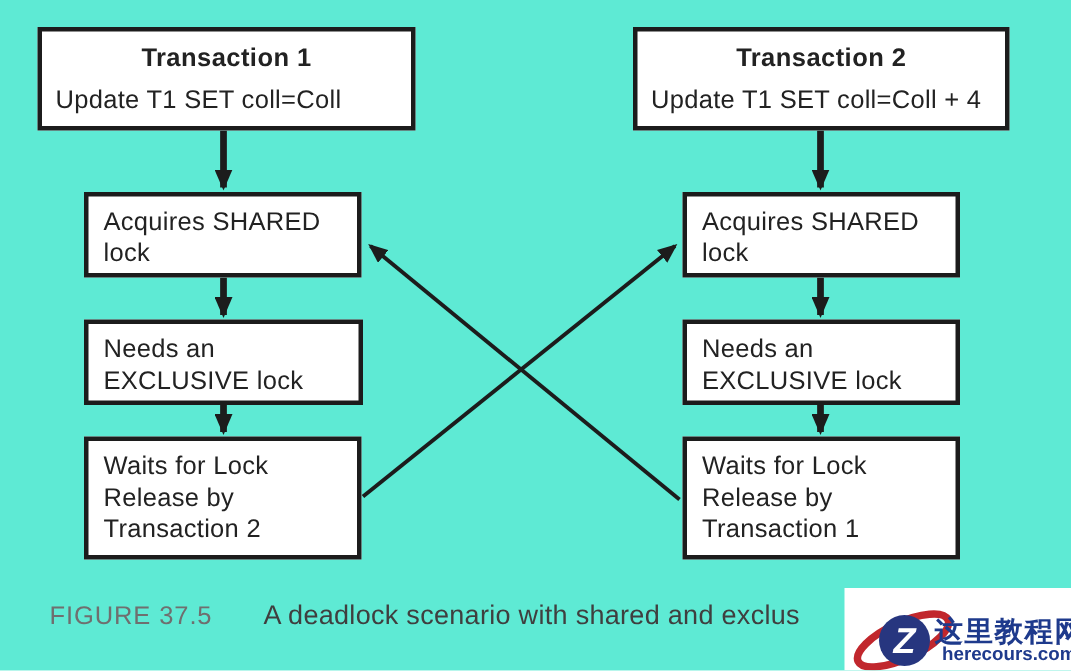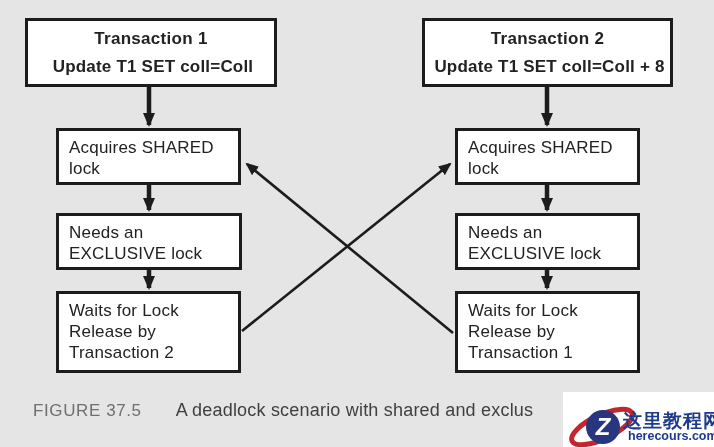--- a/index.html
+++ b/index.html
@@ -1,28 +1,28 @@
 <!DOCTYPE html>
 <html><head>
 <meta charset="utf-8">
 <title>diagram</title>
 <style>
   html,body{margin:0;padding:0;background:#fff;}
   .canvas{
-    position:relative;width:714px;height:447px;background:#e5e5e5;
+    position:relative;width:714px;height:447px;background:#5eead4;
     font-family:"Liberation Sans",sans-serif;overflow:hidden;
   }
   .arrows{position:absolute;left:0;top:0;width:714px;height:447px;}
   .box{
     position:absolute;box-sizing:border-box;border:3px solid #1c1c1c;
     background:#ffffff;color:#222222;
   }
   .header{padding-top:8px;}
   .header .title{font-weight:bold;font-size:17px;text-align:center;letter-spacing:.3px;}
-  .header .sub{margin-top:8px;font-size:17px;text-align:center;padding:0 5px 0 9px;letter-spacing:.2px;white-space:nowrap;font-weight:bold;}
+  .header .sub{margin-top:8px;font-size:17px;text-align:left;padding:0 5px 0 9px;letter-spacing:.2px;white-space:nowrap;}
   .step{font-size:17px;line-height:21px;padding:6px 6px 16px 10px;letter-spacing:.2px;}
   .caption{position:absolute;left:33px;top:400px;white-space:nowrap;text-align:right;}
   .cap-label{font-size:17px;color:#6f6f6f;letter-spacing:.6px;}
   .cap-text{font-size:18px;color:#3f3f3f;margin-left:34px;letter-spacing:.2px;}
   .wm{position:absolute;left:563px;top:392px;width:151px;height:55px;background:#ffffff;}
   .wm-svg{position:absolute;left:0;top:0;}
   .wm-name{position:absolute;left:60px;top:16px;font-size:19px;font-weight:bold;color:#1e3a8c;letter-spacing:1px;white-space:nowrap;}
   .wm-url{position:absolute;left:65px;top:37px;font-size:12.5px;font-weight:bold;color:#1e3a8c;white-space:nowrap;}
 </style>
 </head>
@@ -65,21 +65,21 @@
   </div>
 
   <div class="box step" style="left:56px;top:291px;width:185px;height:82px;">
     <div>Waits for Lock</div>
     <div>Release by</div>
     <div>Transaction 2</div>
   </div>
 
   <div class="box header" style="left:422px;top:18px;width:251px;height:69px;">
     <div class="title">Transaction 2</div>
-    <div class="sub">Update T1 SET coll=Coll + 8</div>
+    <div class="sub">Update T1 SET coll=Coll + 4</div>
   </div>
 
   <div class="box step" style="left:455px;top:128px;width:185px;height:57px;">
     <div>Acquires SHARED</div>
     <div>lock</div>
   </div>
 
   <div class="box step" style="left:455px;top:213px;width:185px;height:57px;">
     <div>Needs an</div>
     <div>EXCLUSIVE lock</div>

